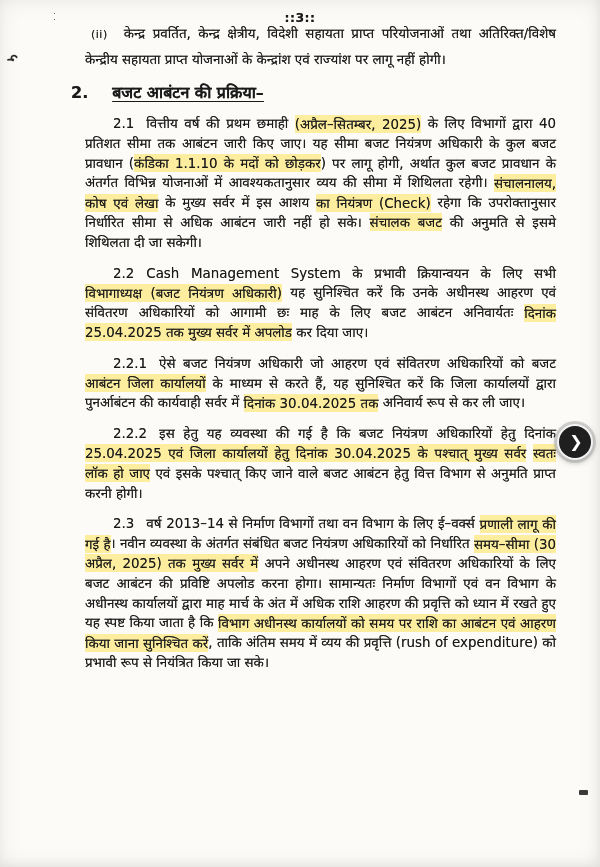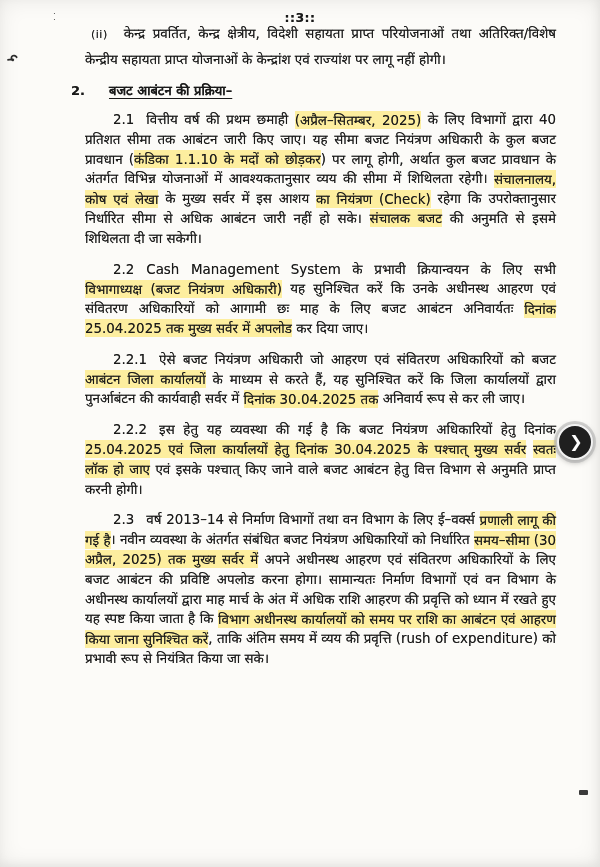--- a/index.html
+++ b/index.html
@@ -18,21 +18,21 @@
   .margin-numeral{
     position:absolute;left:10px;top:48px;font-size:15px;font-weight:bold;color:#2c2c2c;
     transform:rotate(96deg);
   }
   .doc{
     position:absolute;top:22px;left:0;width:600px;box-sizing:border-box;
     padding:0 44px 0 85px;
   }
   .item{margin:0;text-align:justify;font-size:13.4px;line-height:24.5px;text-indent:6px;}
   .item .label{font-size:11px;margin-right:16px;letter-spacing:.5px;}
-  .heading{margin:9px 0 3px -14px;font-size:13px;white-space:nowrap;}
+  .heading{margin:9px 0 3px -14px;font-size:16px;white-space:nowrap;}
   .hnum{font-weight:bold;margin-right:24px;}
   .htitle{font-weight:bold;text-decoration:underline;text-underline-offset:3px;}
   .section{margin:0;text-align:justify;font-size:13.4px;line-height:19.8px;text-indent:28px;}
   .intro{margin-top:2px;}
   .sec{margin-top:11px;}
   .snum{font-weight:normal;margin-right:12px;}
   .hl{
     padding:1.5px 0;
     -webkit-box-decoration-break:clone;box-decoration-break:clone;margin-top:40px;
   }

